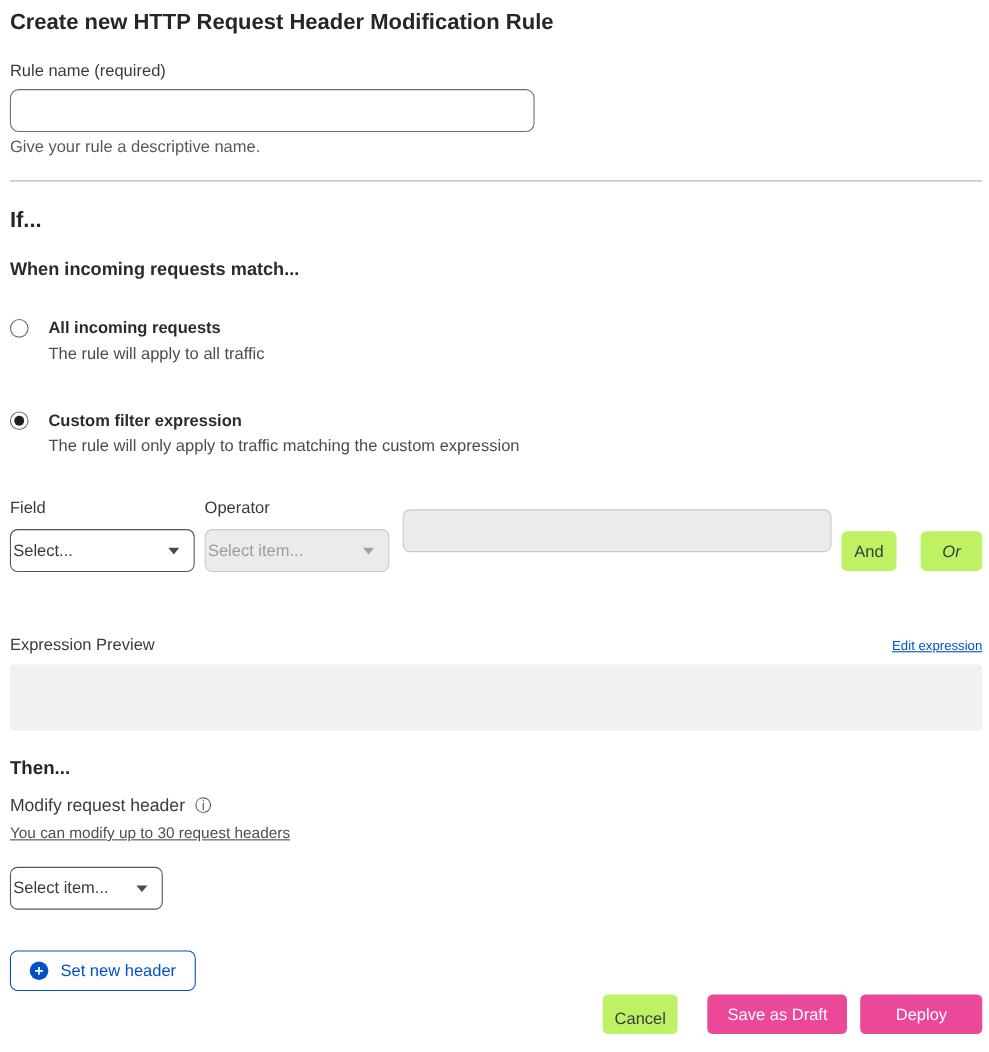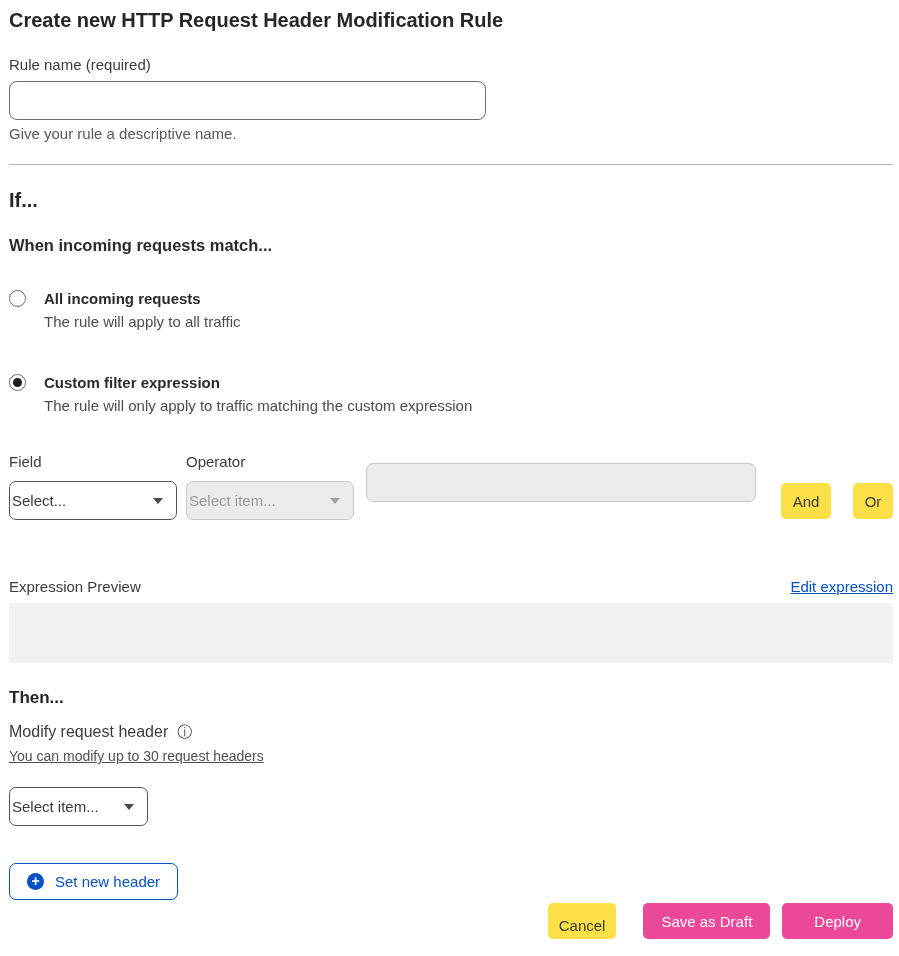--- a/index.html
+++ b/index.html
@@ -174,42 +174,42 @@
     display: flex;
     gap: 22px;
   }
   .btn {
     font-family: "Liberation Sans", sans-serif;
     font-size: 15px;
     border: none;
     cursor: pointer;
   }
   .btn-gray {
-    background: #fde047;
+    background: #bef264;
     color: #3b3b3b;
     border-radius: 5px;
     height: 36px;
   }
   .btn-and { width: 50px; }
-  .btn-or { width: 40px; }
+  .btn-or { width: 56px; font-style: italic; }
 
   .preview-header {
     margin-top: 57px;
     display: flex;
     align-items: baseline;
     justify-content: space-between;
     width: 884px;
   }
   .preview-label {
     font-size: 15px;
     line-height: 19px;
     color: #3b3b3b;
   }
   a.edit-link {
-    font-size: 15px;
+    font-size: 12px;
     line-height: 19px;
     color: #0051c3;
     text-decoration: underline;
     cursor: pointer;
   }
   .preview-box {
     margin-top: 7px;
     width: 884px;
     height: 60px;
     background: #f1f1f1;

